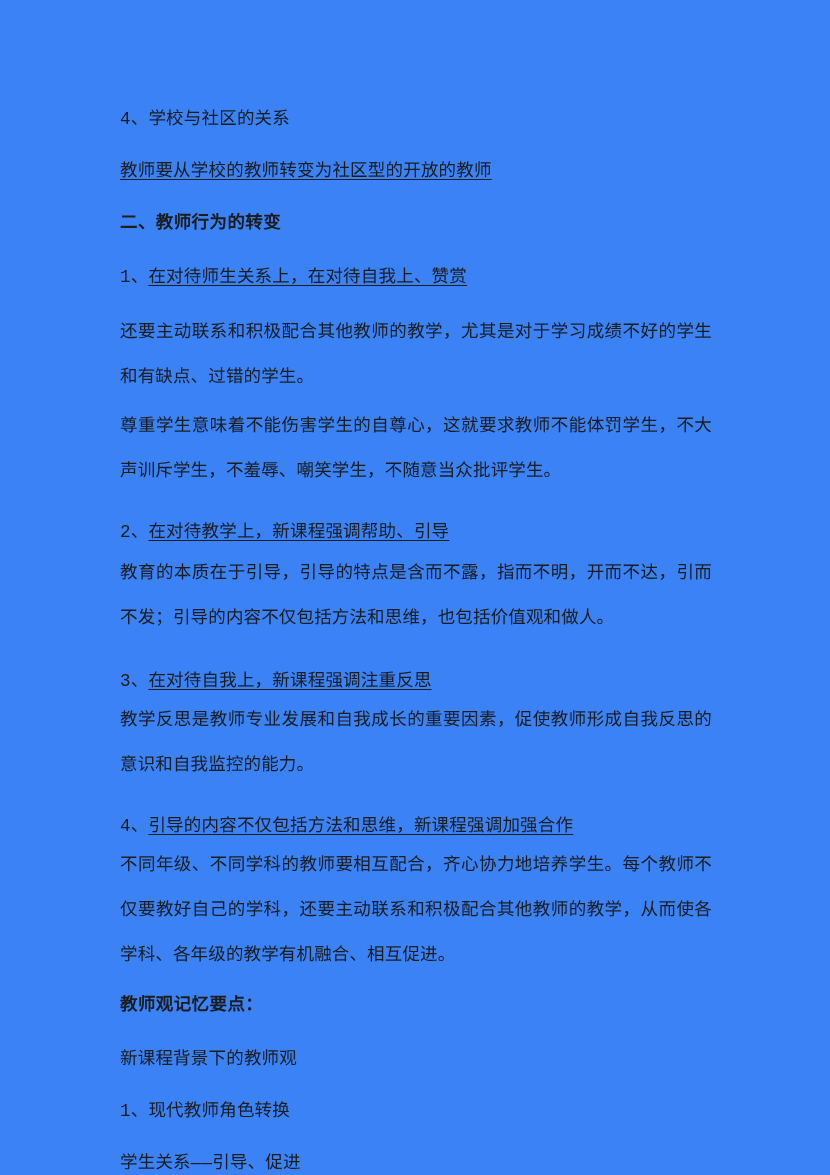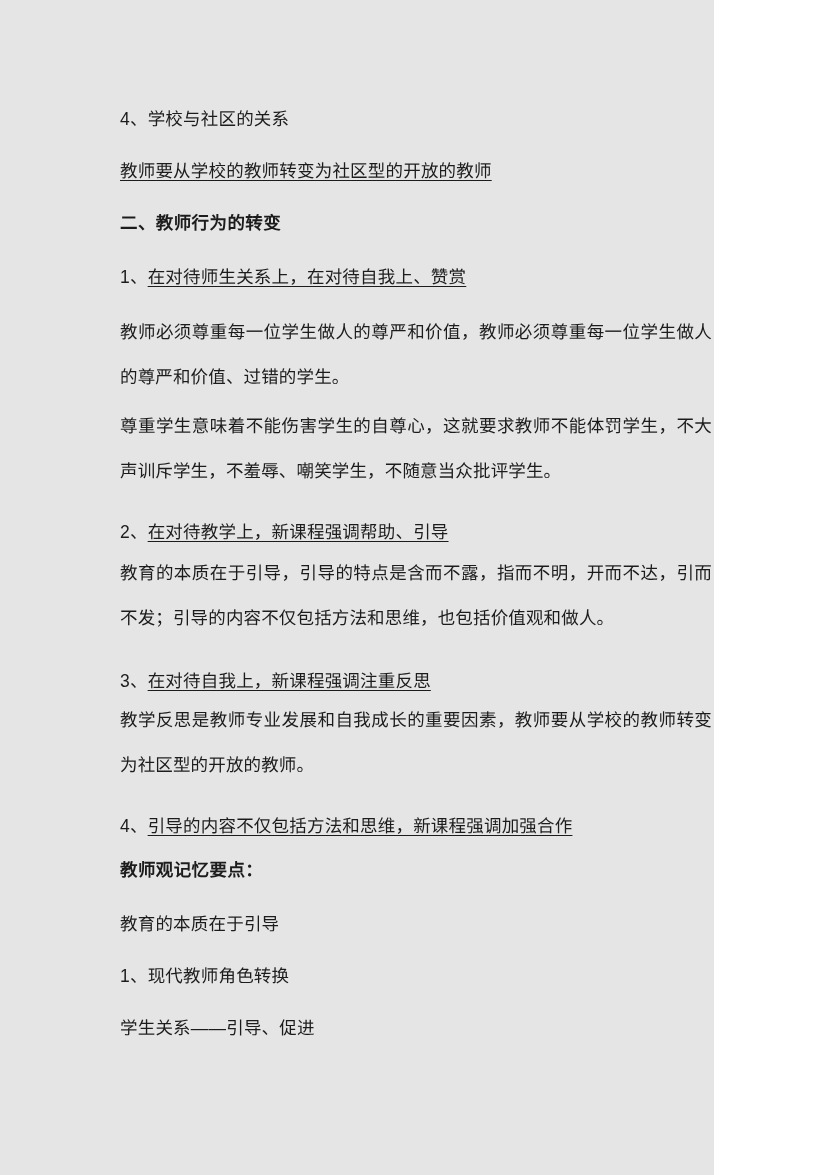--- a/index.html
+++ b/index.html
@@ -3,26 +3,26 @@
 <meta charset="utf-8">
 <title>教师行为的转变</title>
 <style>
   html, body {
     margin: 0;
     padding: 0;
     background: #ffffff;
   }
   .page {
     position: relative;
-    width: 714px;
+    width: 830px;
     height: 1175px;
-    background: #e5e5e5;
+    background: #3b82f6;
     overflow: hidden;
     box-sizing: border-box;
-    font-family: Liberation Sans, sans-serif;
+    font-family: Liberation Mono, monospace;
     color: #1a1a1a;
     -webkit-font-smoothing: antialiased;
   }
   .doc-body {
     position: absolute;
     left: 120px;
     top: 96px;
     width: 592px;
   }
   
@@ -98,21 +98,21 @@
     <div class="spacer-6"></div>
 
     <div class="standalone">
       <span class="line">
         <span class="num">1、</span><span class="u">在对待师生关系上，在对待自我上、赞赏</span>
       </span>
     </div>
 
     <div class="spacer-8"></div>
 
-    <div class="para">教师必须尊重每一位学生做人的尊严和价值，教师必须尊重每一位学生做人的尊严和价值、过错的学生。</div>
+    <div class="para">还要主动联系和积极配合其他教师的教学，尤其是对于学习成绩不好的学生和有缺点、过错的学生。</div>
 
     <div class="spacer-4"></div>
 
     <div class="para">尊重学生意味着不能伤害学生的自尊心，这就要求教师不能体罚学生，不大声训斥学生，不羞辱、嘲笑学生，不随意当众批评学生。</div>
 
     <div class="spacer-6"></div>
 
     <div class="standalone-41">
       <span class="line">
         <span class="num">2、</span><span class="u">在对待教学上，新课程强调帮助、引导</span>
@@ -126,43 +126,44 @@
     <div class="spacer-8"></div>
 
     <div class="standalone-41">
       <span class="line">
         <span class="num">3、</span><span class="u">在对待自我上，新课程强调注重反思</span>
       </span>
     </div>
 
     <div class="spacer-8"></div>
 
-    <div class="para">教学反思是教师专业发展和自我成长的重要因素，教师要从学校的教师转变为社区型的开放的教师。</div>
+    <div class="para">教学反思是教师专业发展和自我成长的重要因素，促使教师形成自我反思的意识和自我监控的能力。</div>
 
     <div class="spacer-6"></div>
 
     <div class="standalone-41">
       <span class="line">
         <span class="num">4、</span><span class="u">引导的内容不仅包括方法和思维，新课程强调加强合作</span>
       </span>
     </div>
 
     <div class="spacer-8"></div>
 
+    <div class="para">不同年级、不同学科的教师要相互配合，齐心协力地培养学生。每个教师不仅要教好自己的学科，还要主动联系和积极配合其他教师的教学，从而使各学科、各年级的教学有机融合、相互促进。</div>
 
     <div class="spacer-4"></div>
 
     <div class="standalone">
       <span class="line bold">教师观记忆要点：</span>
     </div>
 
     <div class="spacer-6"></div>
 
     <div class="standalone">
-      <span class="line">教育的本质在于引导</span>
+      <span class="line">新课程背景下的教师观</span>
     </div>
 
     <div class="spacer-4"></div>
 
     <div class="standalone">
       <span class="line">
         <span class="num">1、</span><span>现代教师角色转换</span>
       </span>
     </div>
 

